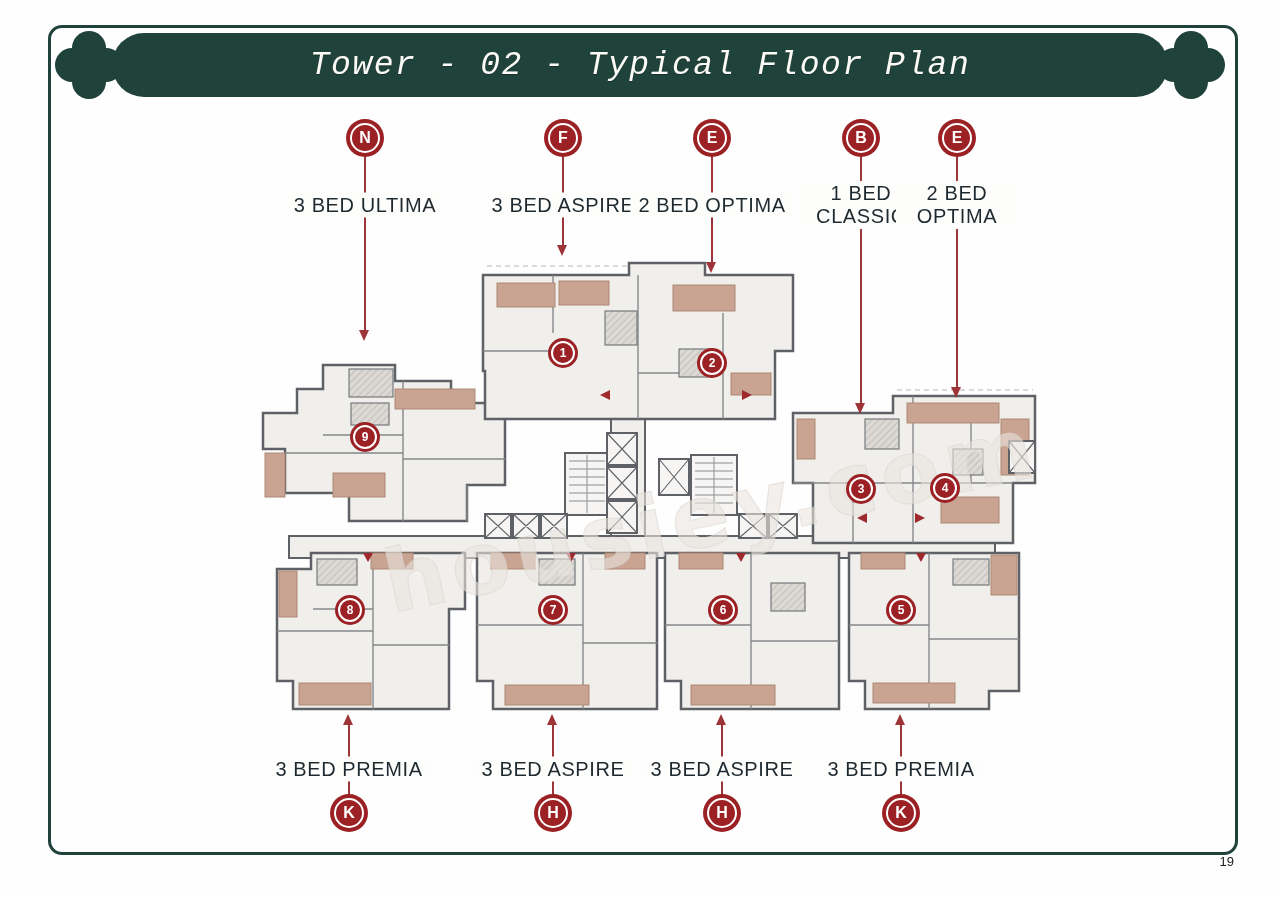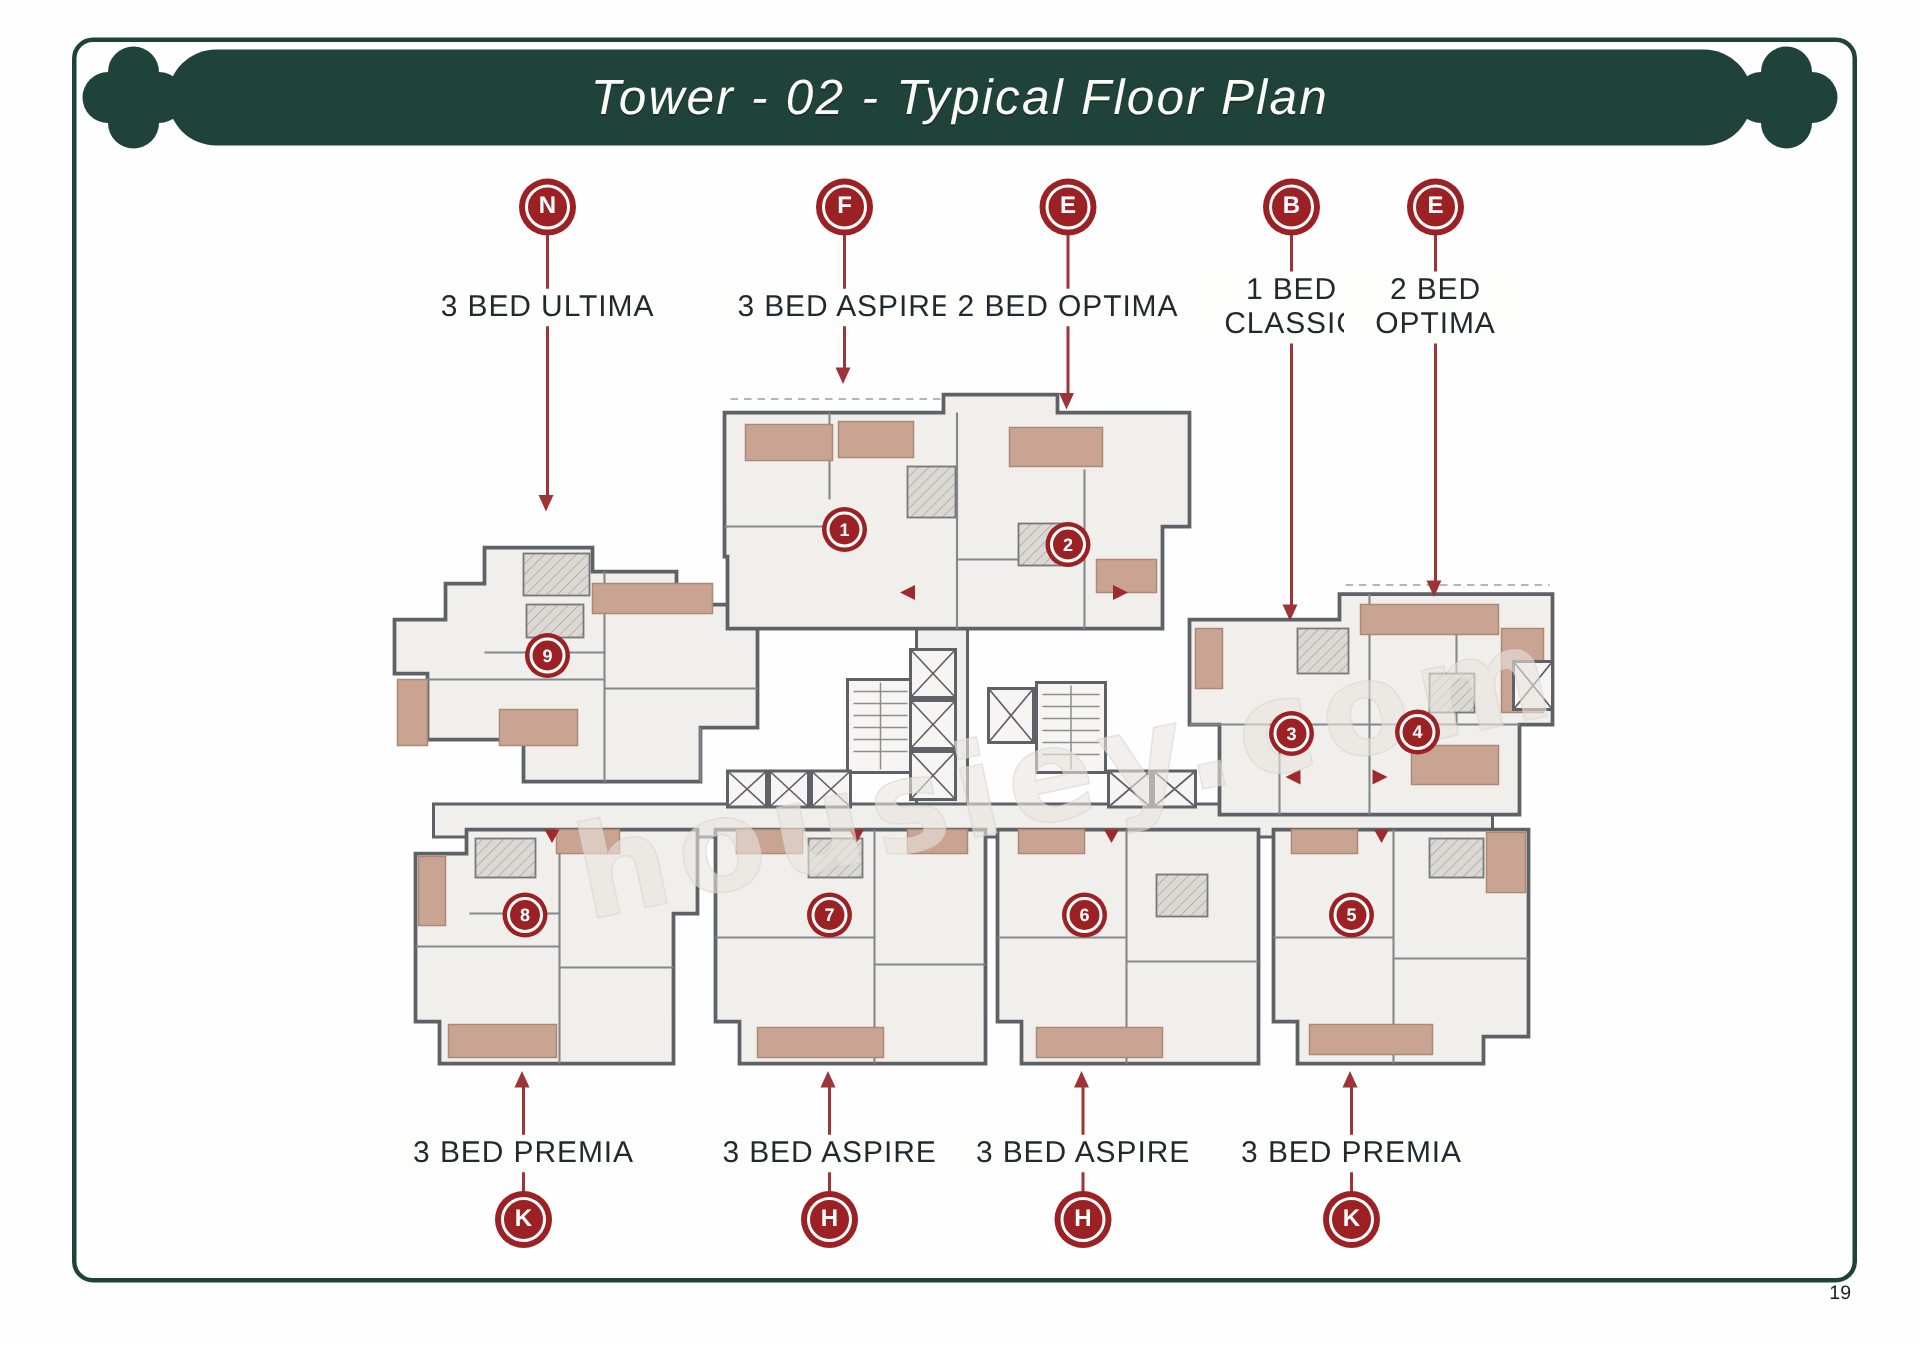--- a/index.html
+++ b/index.html
@@ -9,21 +9,21 @@
   html,body{margin:0;padding:0;background:#ffffff;}
   .stage{position:relative;width:1280px;height:897px;background:#fefefe;overflow:hidden;
          font-family:"Liberation Sans",sans-serif;}
   .page-border{position:absolute;left:48px;top:25px;width:1184px;height:824px;
          border:3px solid var(--green);border-radius:14px;z-index:1;}
   .banner{position:absolute;left:112px;top:33px;width:1056px;height:64px;background:var(--green);
          border-radius:32px;z-index:5;display:flex;align-items:center;justify-content:center;}
   .banner:before,.banner:after{content:"";position:absolute;top:50%;width:18px;height:18px;
          border-radius:50%;background:var(--green);transform:translateY(-50%);}
   .banner:before{left:-7px;} .banner:after{right:-7px;}
-  .banner-title{color:#fbfaf6;font-family:Liberation Sans, sans-serif;font-style:italic;
+  .banner-title{color:#fbfaf6;font-family:Liberation Mono, monospace;font-style:italic;
          font-size:33px;letter-spacing:1.5px;white-space:nowrap;text-shadow:0 1px 0 rgba(0,0,0,.25);}
   .quatrefoil{position:absolute;top:30px;z-index:6;}
   .quatrefoil.left{left:54px;} .quatrefoil.right{left:1156px;}
   .page-number{position:absolute;right:46px;top:854px;font-size:13px;color:#1c1c1c;z-index:6;}
 
   .plan-svg{position:absolute;left:253px;top:253px;width:790px;height:470px;z-index:2;}
 
   .badge{position:absolute;width:26px;height:26px;border-radius:50%;background:var(--red);
          border:2.5px solid #fff;box-shadow:0 0 0 4px var(--red);color:#fff;font-weight:bold;
          font-size:16px;line-height:1;display:flex;align-items:center;justify-content:center;

